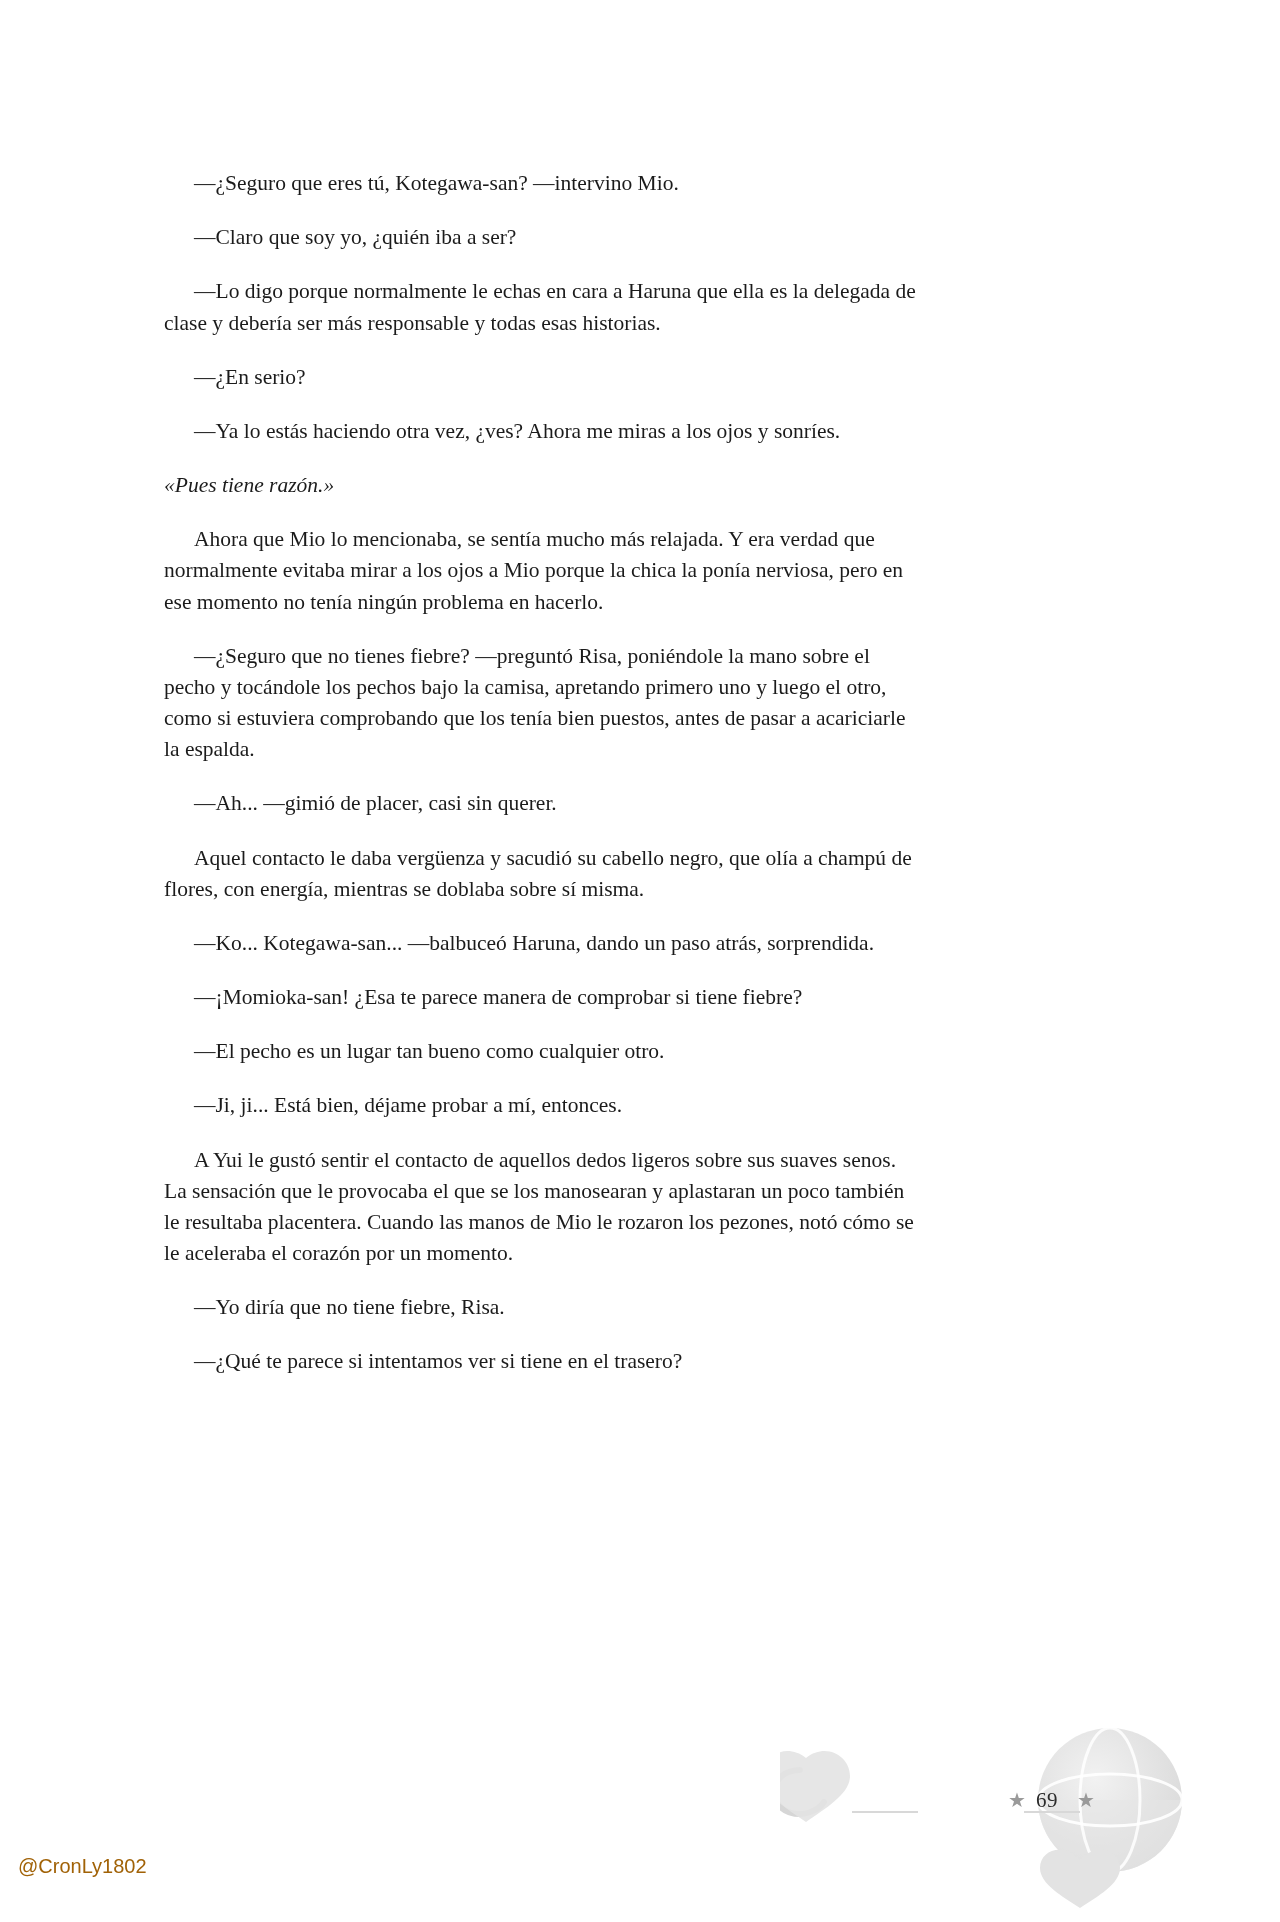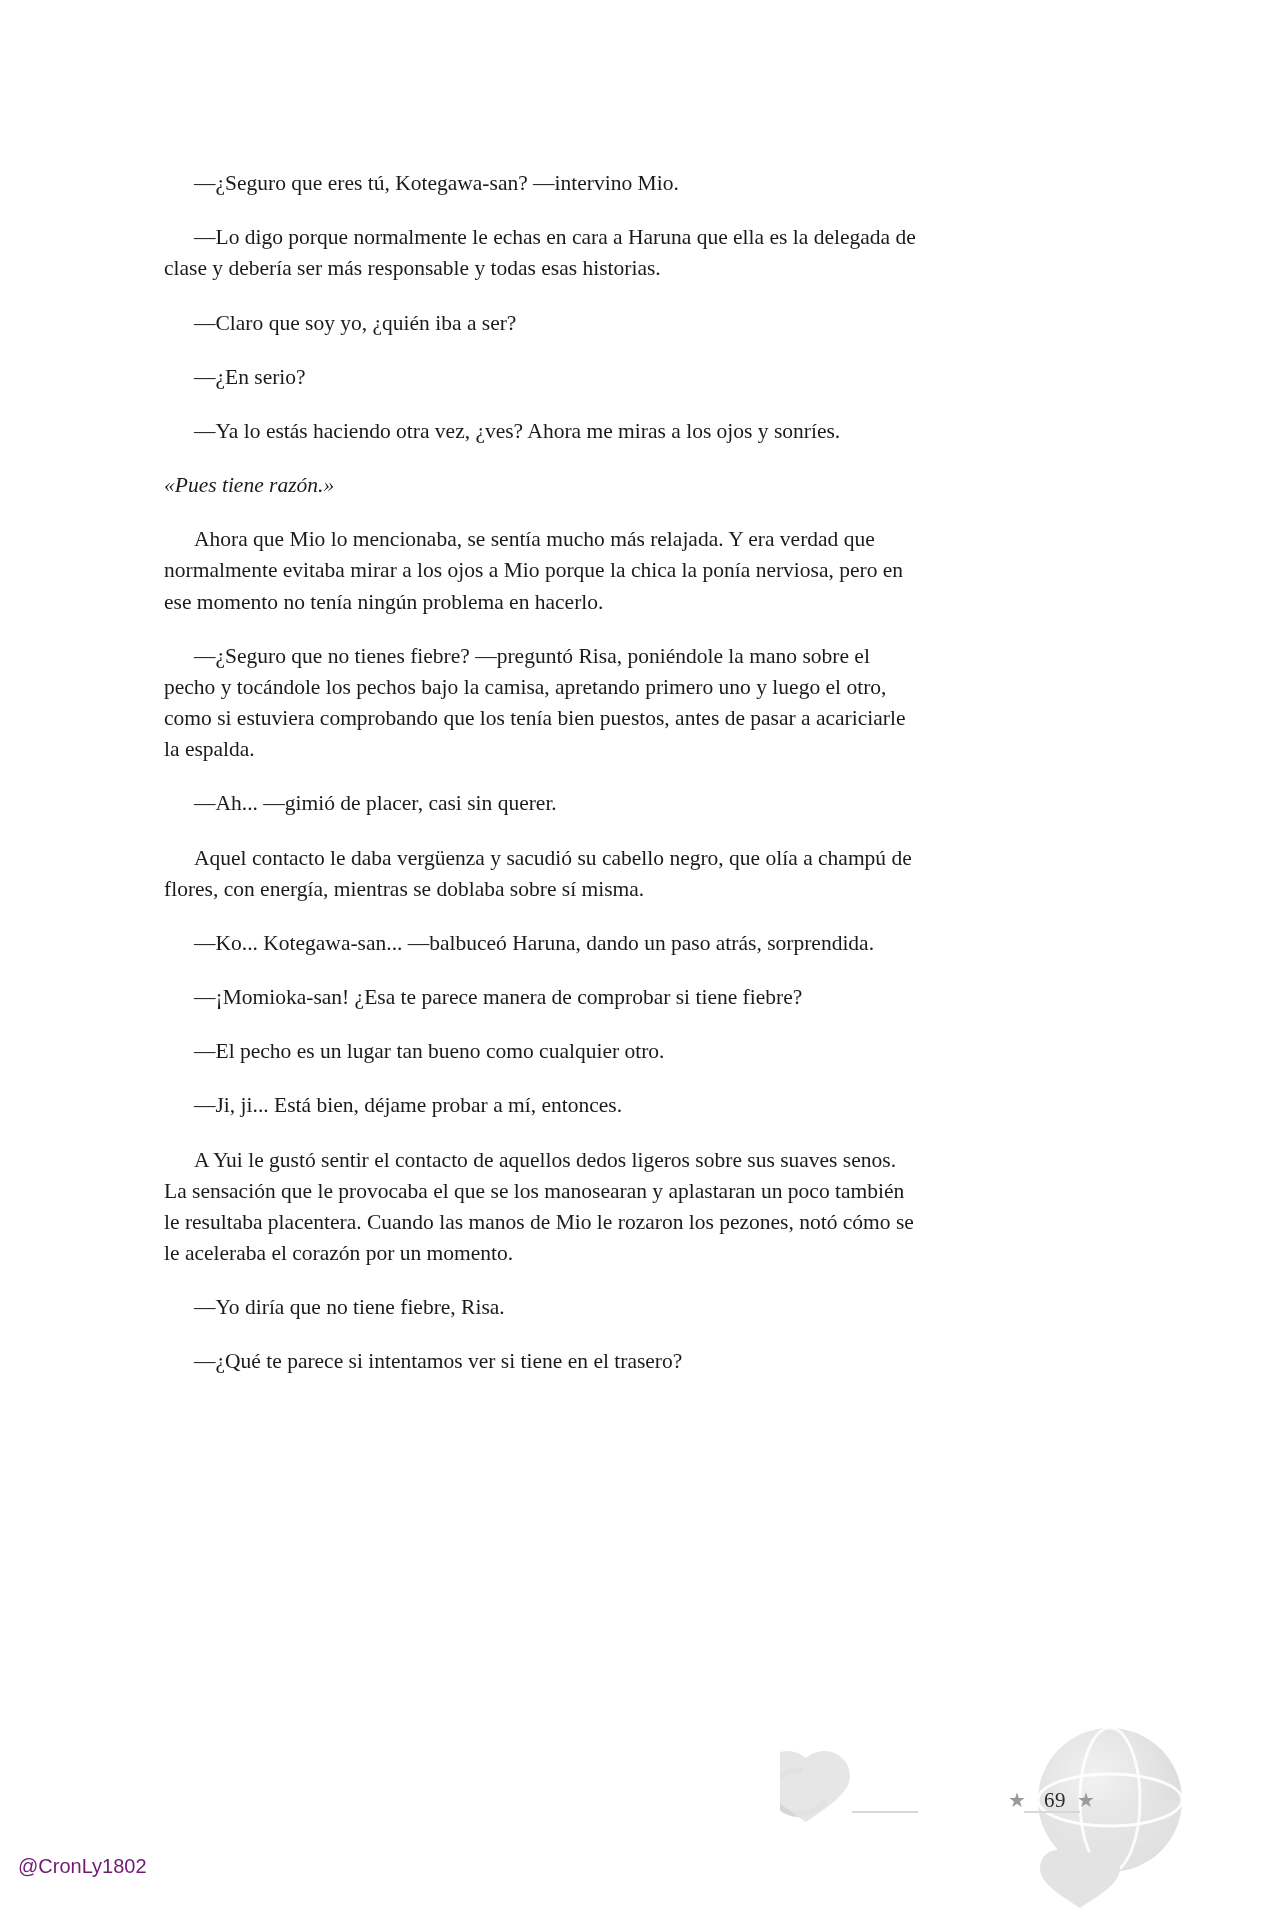--- a/index.html
+++ b/index.html
@@ -53,48 +53,47 @@
     pointer-events: none;
   }
   .page-number {
     position: absolute;
     left: 1036px;
     top: 1788px;
     font-size: 21px;
     color: #2b2b2b;
     font-family: "Liberation Serif", serif;
     letter-spacing: 0.5px;
-    margin-left: 8px;
   }
   .watermark {
     position: absolute;
     left: 18px;
     top: 1855px;
     font-size: 20px;
-    color: #701a75;
+    color: #a16207;
     font-family: "Liberation Sans", sans-serif;
   }
   .star {
     position: absolute;
     color: #9a9a9a;
     font-size: 20px;
     line-height: 1;
   }
   .star.left { left: 1008px; top: 1790px; }
   .star.right { left: 1077px; top: 1790px; }
 </style>
 </head>
 <body>
 
 <div class="page">
 
   <div class="content">
     <p class="para">—¿Seguro que eres tú, Kotegawa-san? —intervino Mio.</p>
+    <p class="para">—Claro que soy yo, ¿quién iba a ser?</p>
     <p class="para">—Lo digo porque normalmente le echas en cara a Haruna que ella es la delegada de clase y debería ser más responsable y todas esas historias.</p>
-    <p class="para">—Claro que soy yo, ¿quién iba a ser?</p>
     <p class="para">—¿En serio?</p>
     <p class="para">—Ya lo estás haciendo otra vez, ¿ves? Ahora me miras a los ojos y sonríes.</p>
     <p class="para thought noindent">«Pues tiene razón.»</p>
     <p class="para">Ahora que Mio lo mencionaba, se sentía mucho más relajada. Y era verdad que normalmente evitaba mirar a los ojos a Mio porque la chica la ponía nerviosa, pero en ese momento no tenía ningún problema en hacerlo.</p>
     <p class="para">—¿Seguro que no tienes fiebre? —preguntó Risa, poniéndole la mano sobre el pecho y tocándole los pechos bajo la camisa, apretando primero uno y luego el otro, como si estuviera comprobando que los tenía bien puestos, antes de pasar a acariciarle la espalda.</p>
     <p class="para">—Ah... —gimió de placer, casi sin querer.</p>
     <p class="para">Aquel contacto le daba vergüenza y sacudió su cabello negro, que olía a champú de flores, con energía, mientras se doblaba sobre sí misma.</p>
     <p class="para">—Ko... Kotegawa-san... —balbuceó Haruna, dando un paso atrás, sorprendida.</p>
     <p class="para">—¡Momioka-san! ¿Esa te parece manera de comprobar si tiene fiebre?</p>
     <p class="para">—El pecho es un lugar tan bueno como cualquier otro.</p>

